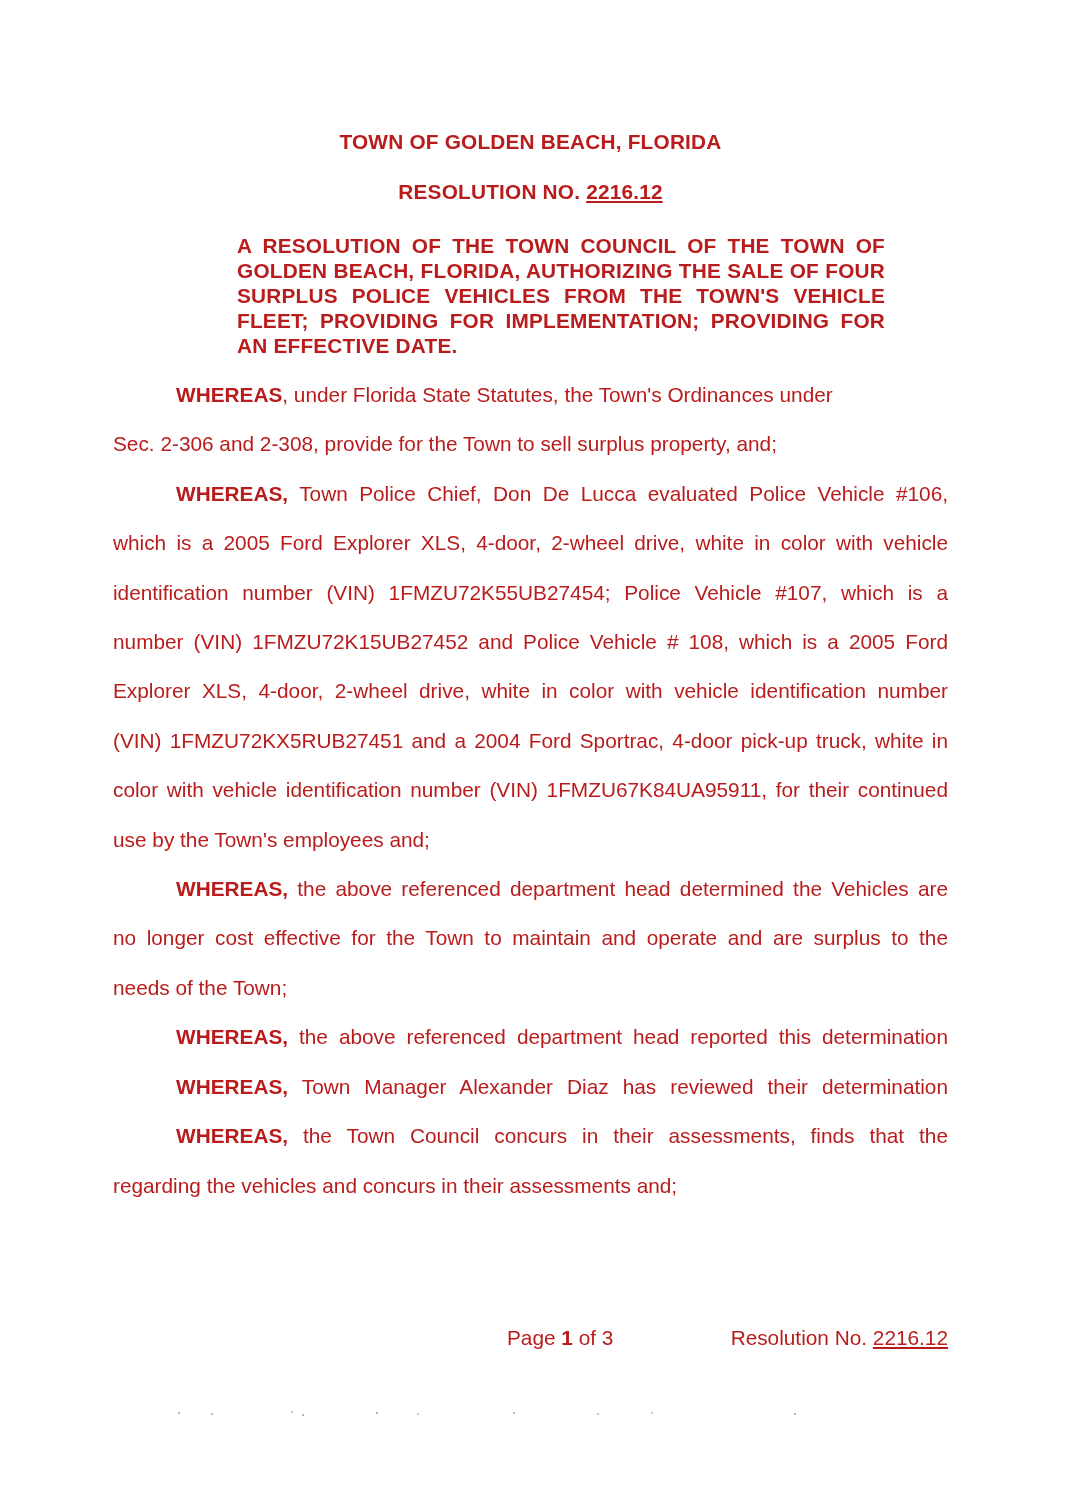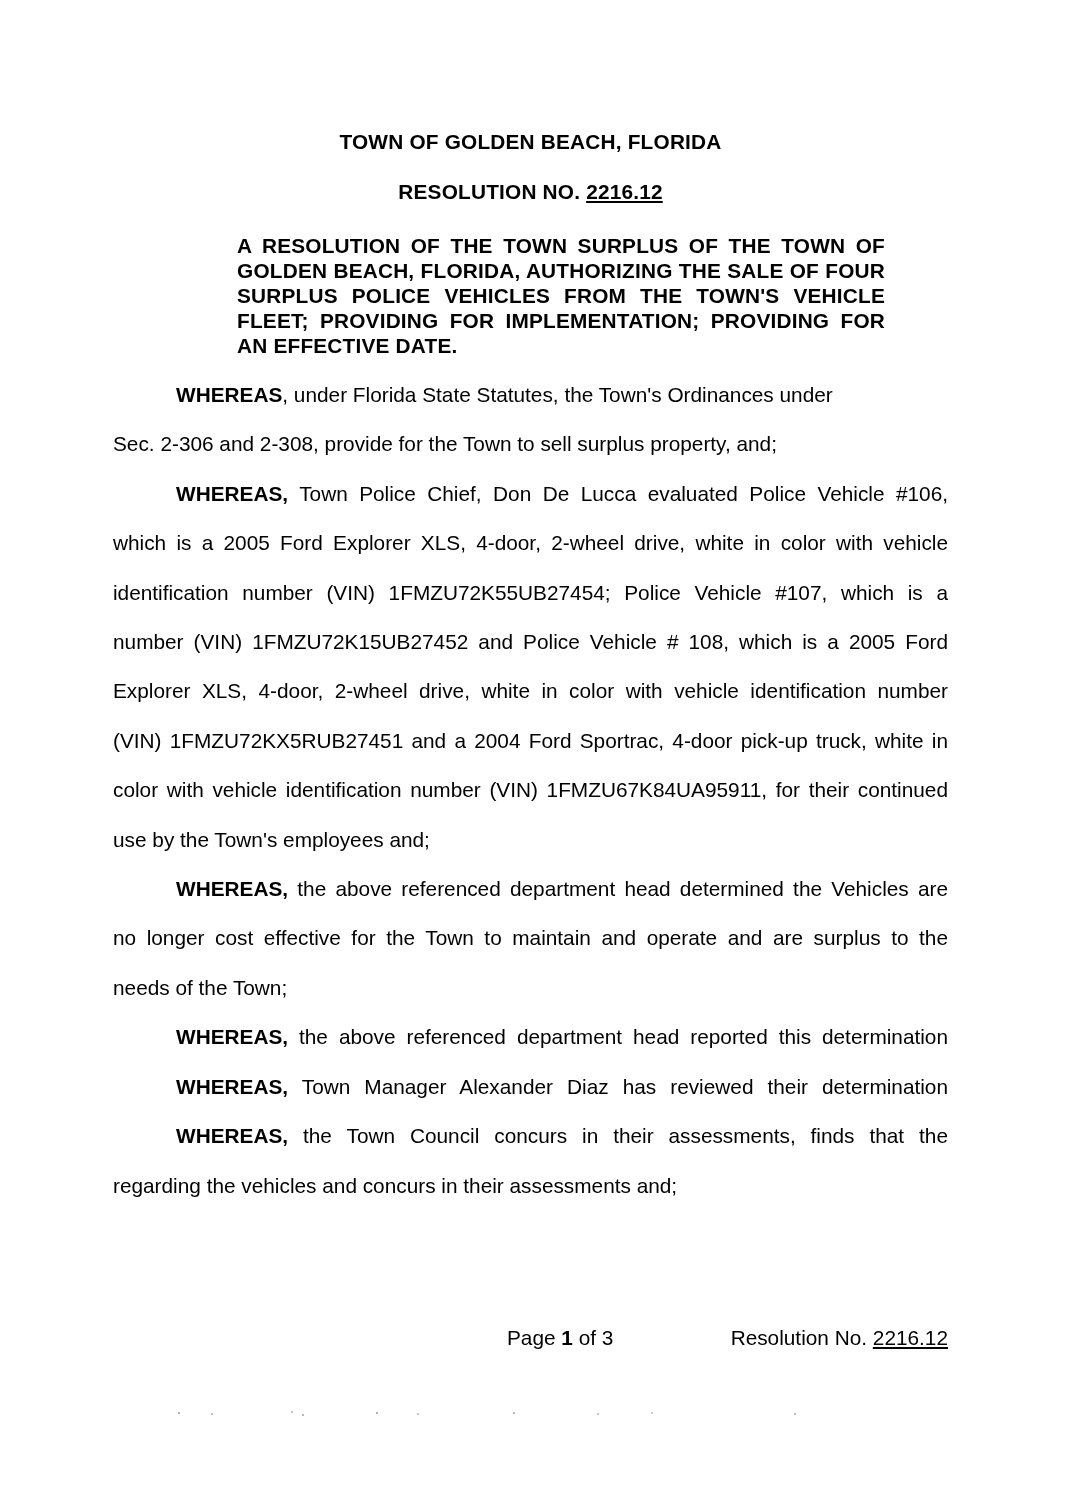--- a/index.html
+++ b/index.html
@@ -2,21 +2,21 @@
 <html><head>
 <meta charset="utf-8">
 <style>
   * { margin:0; padding:0; box-sizing:border-box; }
   html, body { background:#ffffff; }
   .page {
     position:relative;
     width:1065px;
     height:1496px;
     background:#ffffff;
-    color:#000000;
+    color:#b91c1c;
     font-family:"Liberation Sans", sans-serif;
     overflow:hidden;
   }
   .heading {
     position:absolute; left:113px; width:835px;
     text-align:center;
     font-weight:bold;
     font-size:20.8px;
     letter-spacing:0.2px;
   }
@@ -66,21 +66,21 @@
 </head>
 <body>
 
 <div class="page">
 
   <div class="heading h-town">TOWN OF GOLDEN BEACH, FLORIDA</div>
 
   <div class="heading h-res"><span>RESOLUTION NO. </span><span class="underline">2216.12</span></div>
 
   <div class="title-block" id="title-block">
-      <div class="tline just">A RESOLUTION OF THE TOWN SURPLUS OF THE TOWN OF</div>
+      <div class="tline just">A RESOLUTION OF THE TOWN COUNCIL OF THE TOWN OF</div>
       <div class="tline just">GOLDEN BEACH, FLORIDA, AUTHORIZING THE SALE OF FOUR</div>
       <div class="tline just">SURPLUS POLICE VEHICLES FROM THE TOWN'S VEHICLE</div>
       <div class="tline just">FLEET; PROVIDING FOR IMPLEMENTATION; PROVIDING FOR</div>
       <div class="tline">AN EFFECTIVE DATE.</div>
     </div>
 
   <div class="body-block" id="body-block">
       <div class="bline indent"><b>WHEREAS</b>, under Florida State Statutes, the Town's Ordinances under</div>
       <div class="bline">Sec. 2-306 and 2-308, provide for the Town to sell surplus property, and;</div>
       <div class="bline just indent"><b>WHEREAS,</b> Town Police Chief, Don De Lucca evaluated Police Vehicle #106,</div>

